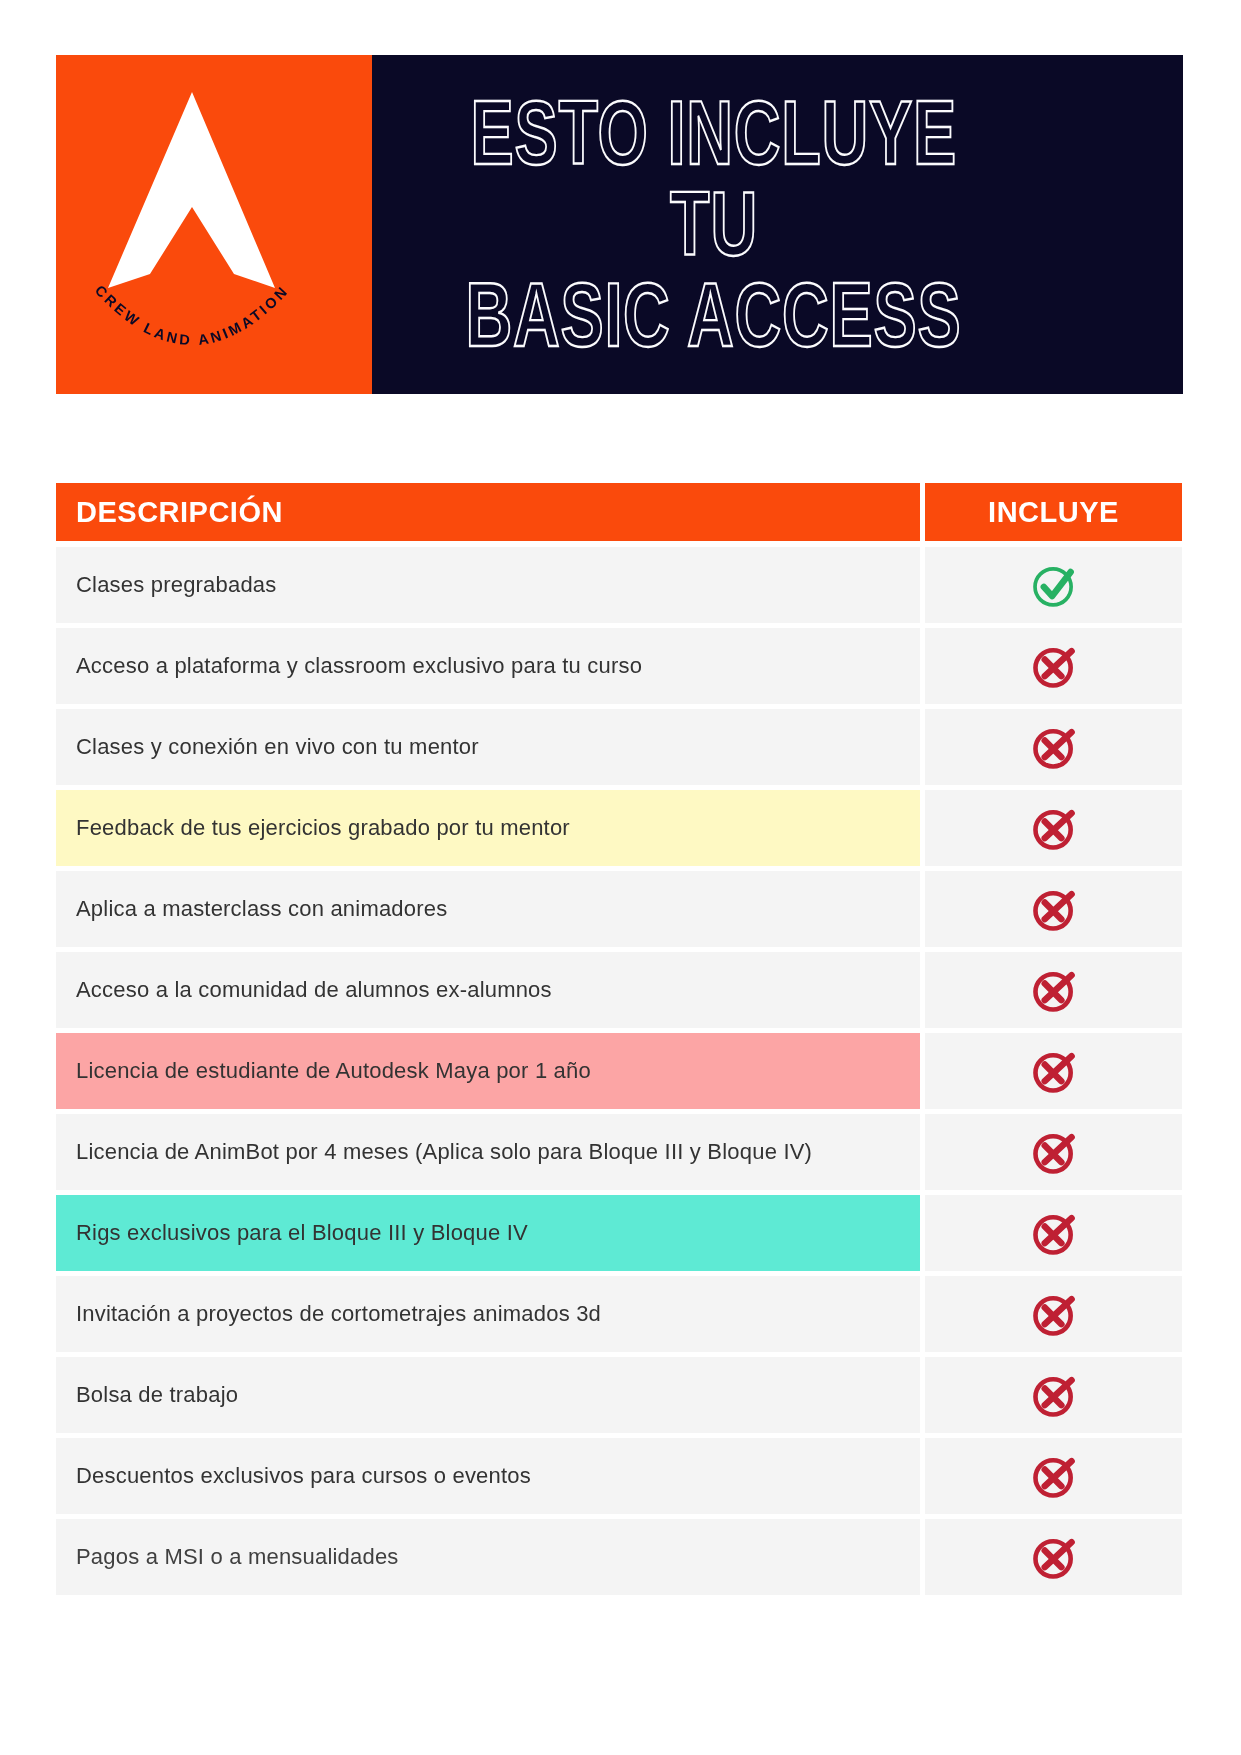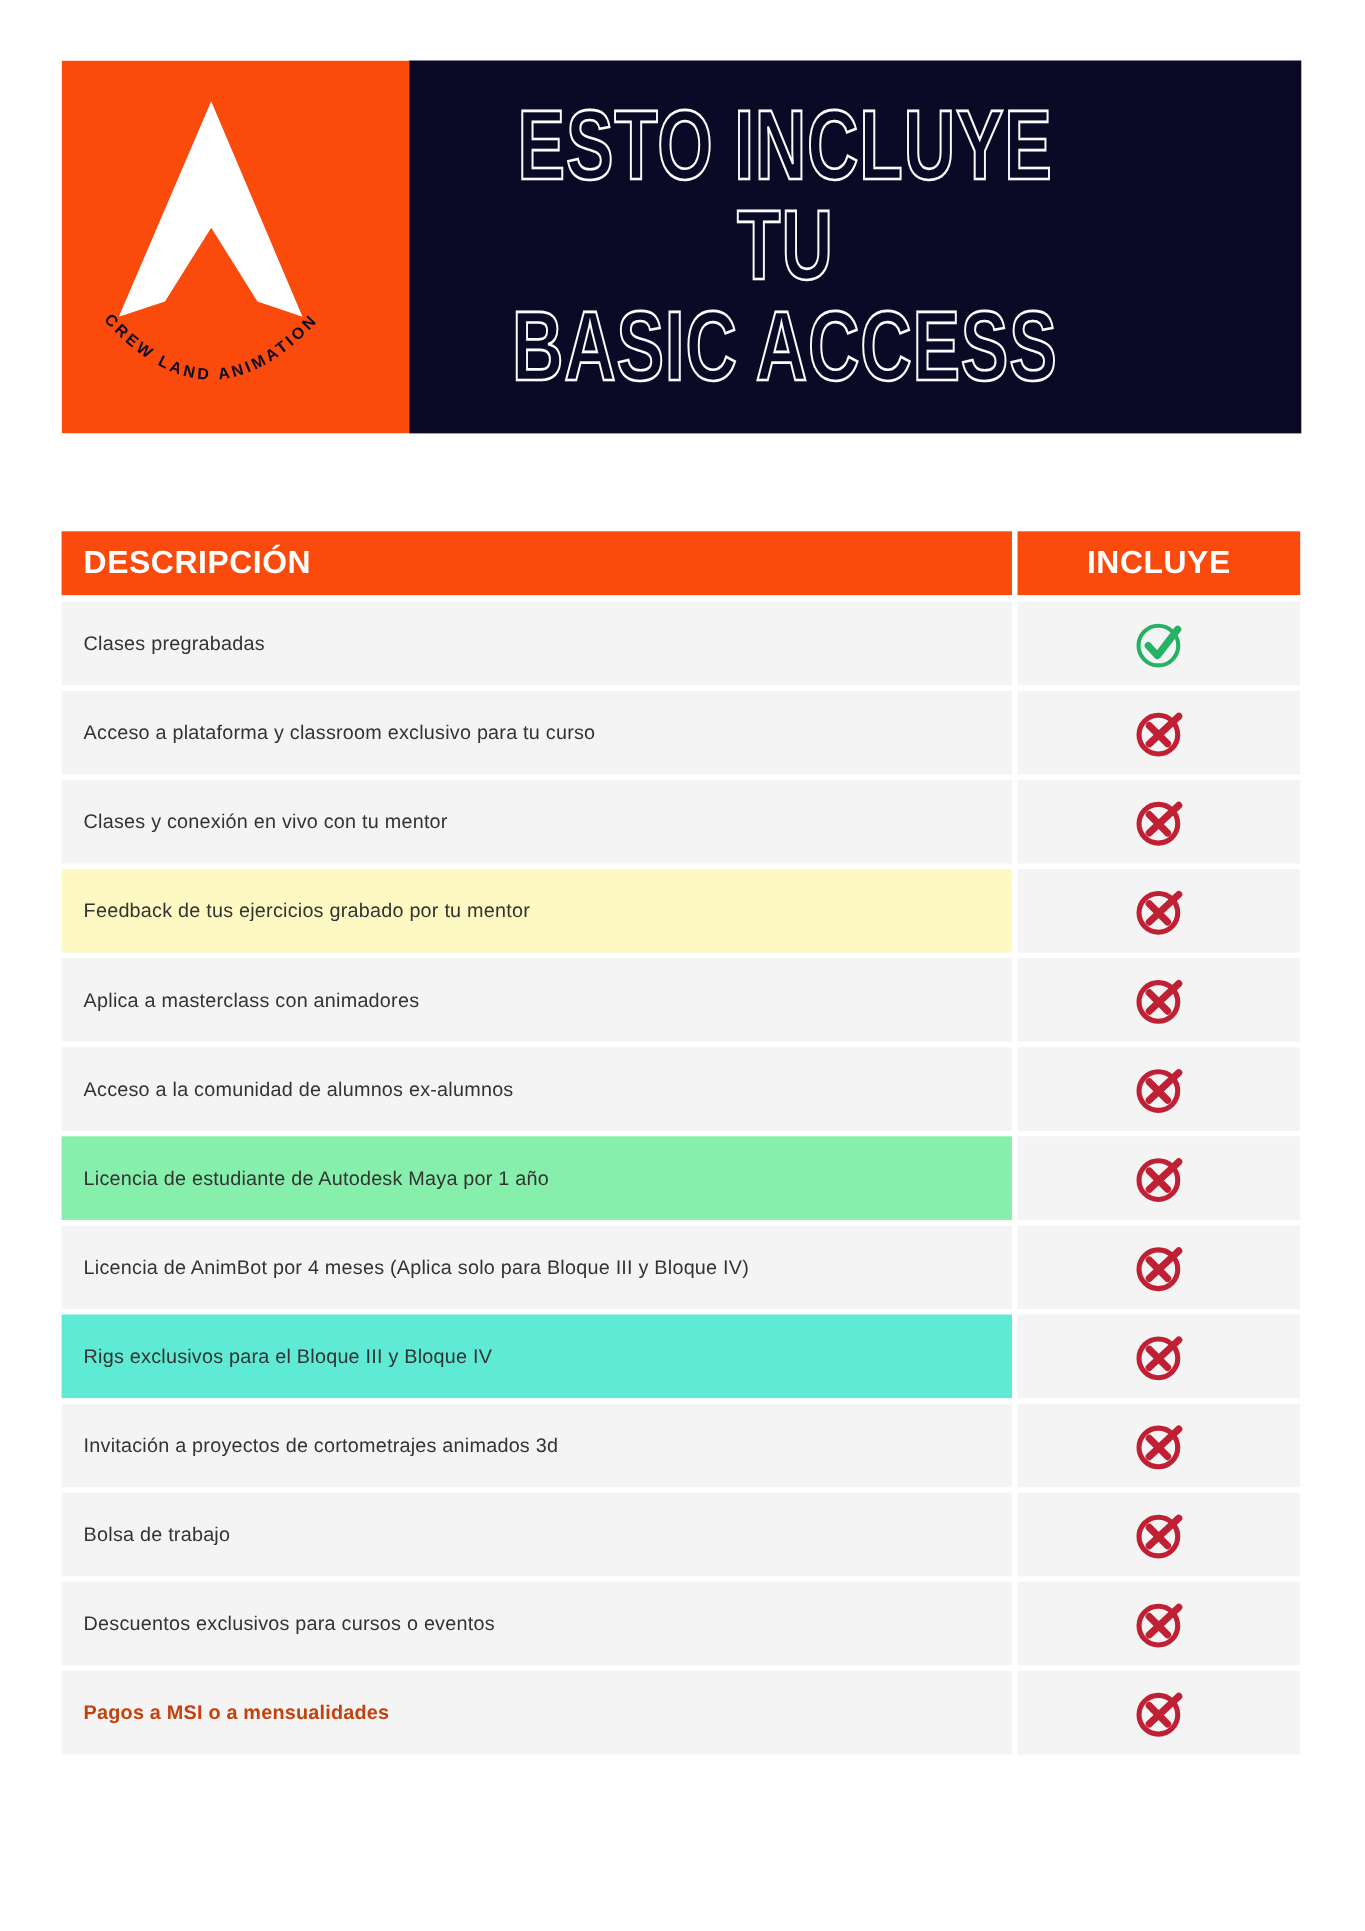--- a/index.html
+++ b/index.html
@@ -32,21 +32,21 @@
   }
 
   
   .table{position:absolute;left:56px;top:483px;width:1126px;}
   .thead{display:flex;height:58px;margin-bottom:6px;}
   .tr{display:flex;height:76px;margin-bottom:5px;}
   .cell-desc{width:864px;flex:0 0 864px;display:flex;align-items:center;box-sizing:border-box;padding-left:20px;}
   .col-gap{width:5px;flex:0 0 5px;background:#ffffff;}
   .cell-inc{width:257px;flex:0 0 257px;display:flex;align-items:center;justify-content:center;box-sizing:border-box;}
   .thead .cell-desc,.thead .cell-inc{color:#ffffff;font-weight:700;font-size:29px;letter-spacing:0.5px;}
-  .tr .cell-desc{font-size:18px;color:#333333;letter-spacing:0.2px;}
+  .tr .cell-desc{font-size:22px;color:#333333;letter-spacing:0.2px;}
   .tr .cell-desc,.tr .cell-inc{background:#F4F4F4;}
   .status-icon{width:50px;height:50px;display:block;}
 
   
   .logo-svg{position:absolute;inset:0;width:100%;height:100%;}
 </style>
 </head>
 <body>
 
 <div class="page">
@@ -153,21 +153,21 @@
     <div class="cell-inc" style="background: rgb(244, 244, 244);">
   <svg class="status-icon" viewBox="0 0 54 54" style="color: rgb(191, 32, 51);">
     <circle cx="26" cy="29" r="19" fill="none" stroke="currentColor" stroke-width="5"></circle>
     <path d="M17 20 L35 38" fill="none" stroke="currentColor" stroke-width="7" stroke-linecap="round"></path>
     <path d="M17 38 L46 11" fill="none" stroke="currentColor" stroke-width="7" stroke-linecap="round"></path>
   </svg>
 </div>
   </div>
 
   <div class="tr">
-    <div class="cell-desc" style="background: #86efac; color: rgb(51, 51, 51);">Licencia de estudiante de Autodesk Maya por 1 año</div>
+    <div class="cell-desc" style="background: #fca5a5; color: rgb(51, 51, 51);">Licencia de estudiante de Autodesk Maya por 1 año</div>
     <div class="col-gap"></div>
     <div class="cell-inc" style="background: rgb(244, 244, 244);">
   <svg class="status-icon" viewBox="0 0 54 54" style="color: rgb(191, 32, 51);">
     <circle cx="26" cy="29" r="19" fill="none" stroke="currentColor" stroke-width="5"></circle>
     <path d="M17 20 L35 38" fill="none" stroke="currentColor" stroke-width="7" stroke-linecap="round"></path>
     <path d="M17 38 L46 11" fill="none" stroke="currentColor" stroke-width="7" stroke-linecap="round"></path>
   </svg>
 </div>
   </div>
 
@@ -225,21 +225,21 @@
     <div class="cell-inc" style="background: rgb(244, 244, 244);">
   <svg class="status-icon" viewBox="0 0 54 54" style="color: rgb(191, 32, 51);">
     <circle cx="26" cy="29" r="19" fill="none" stroke="currentColor" stroke-width="5"></circle>
     <path d="M17 20 L35 38" fill="none" stroke="currentColor" stroke-width="7" stroke-linecap="round"></path>
     <path d="M17 38 L46 11" fill="none" stroke="currentColor" stroke-width="7" stroke-linecap="round"></path>
   </svg>
 </div>
   </div>
 
   <div class="tr">
-    <div class="cell-desc" style="background: rgb(244, 244, 244); color: #c2410c; font-weight: bold;">Pagos a MSI o a mensualidades</div>
+    <div class="cell-desc" style="background: rgb(244, 244, 244); color: #404040;">Pagos a MSI o a mensualidades</div>
     <div class="col-gap"></div>
     <div class="cell-inc" style="background: rgb(244, 244, 244);">
   <svg class="status-icon" viewBox="0 0 54 54" style="color: rgb(191, 32, 51);">
     <circle cx="26" cy="29" r="19" fill="none" stroke="currentColor" stroke-width="5"></circle>
     <path d="M17 20 L35 38" fill="none" stroke="currentColor" stroke-width="7" stroke-linecap="round"></path>
     <path d="M17 38 L46 11" fill="none" stroke="currentColor" stroke-width="7" stroke-linecap="round"></path>
   </svg>
 </div>
   </div>
 </div>

